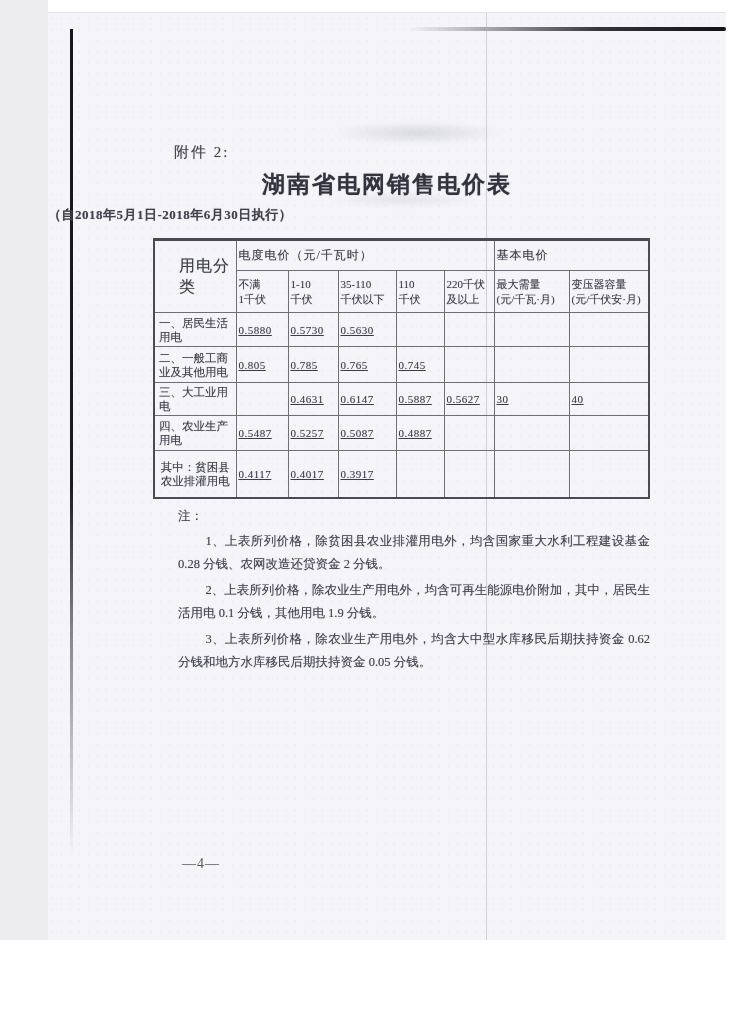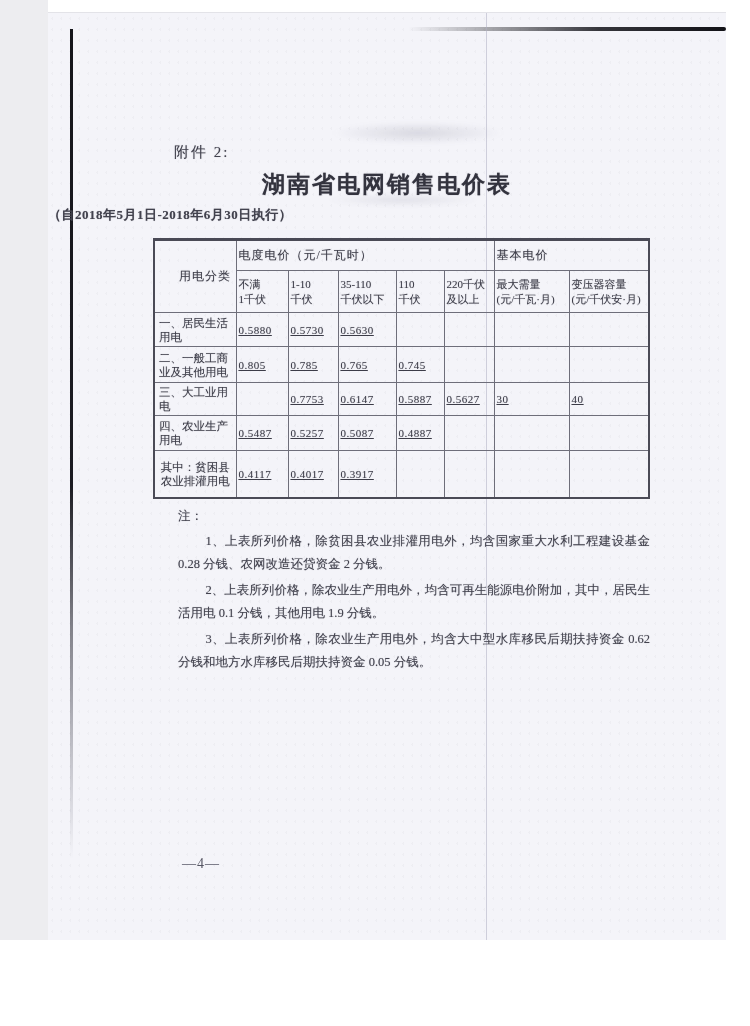--- a/index.html
+++ b/index.html
@@ -114,21 +114,21 @@
     color: #3c3c48;
     text-shadow: 0 0 1px rgba(60,60,72,0.35);
     font-weight: normal;
     text-align: left;
     vertical-align: middle;
     padding: 1px 2px;
     overflow: hidden;
   }
   .price-table .group-header { font-size: 12px; letter-spacing: 1px; }
   .price-table .col-header { white-space: pre-line; line-height: 15px; font-size: 11px; }
-  .price-table .corner-header { font-size: 12px; letter-spacing: 1px; padding-left: 24px; }
+  .price-table .corner-header { font-size: 16px; letter-spacing: 1px; padding-left: 24px; }
   .price-table .row-label {
     text-align: left;
     padding: 0 4px;
     font-size: 11.5px;
     line-height: 14px;
   }
   .price-table .row-label.indented { text-align: center; margin-left: 6px; }
   .price-table td.price-cell { letter-spacing: 0.5px; text-decoration: underline; }
 
   
@@ -218,21 +218,21 @@
           <td class="price-cell">0.785</td>
           <td class="price-cell">0.765</td>
           <td class="price-cell">0.745</td>
           <td class="price-cell"></td>
           <td class="price-cell"></td>
           <td class="price-cell"></td>
         </tr>
         <tr style="height:33px">
           <th class="row-label">三、大工业用电</th>
           <td class="price-cell"></td>
-          <td class="price-cell">0.7753</td>
+          <td class="price-cell">0.4631</td>
           <td class="price-cell">0.6147</td>
           <td class="price-cell">0.5887</td>
           <td class="price-cell">0.5627</td>
           <td class="price-cell">30</td>
           <td class="price-cell">40</td>
         </tr>
         <tr style="height:35px">
           <th class="row-label">四、农业生产用电</th>
           <td class="price-cell">0.5487</td>
           <td class="price-cell">0.5257</td>

